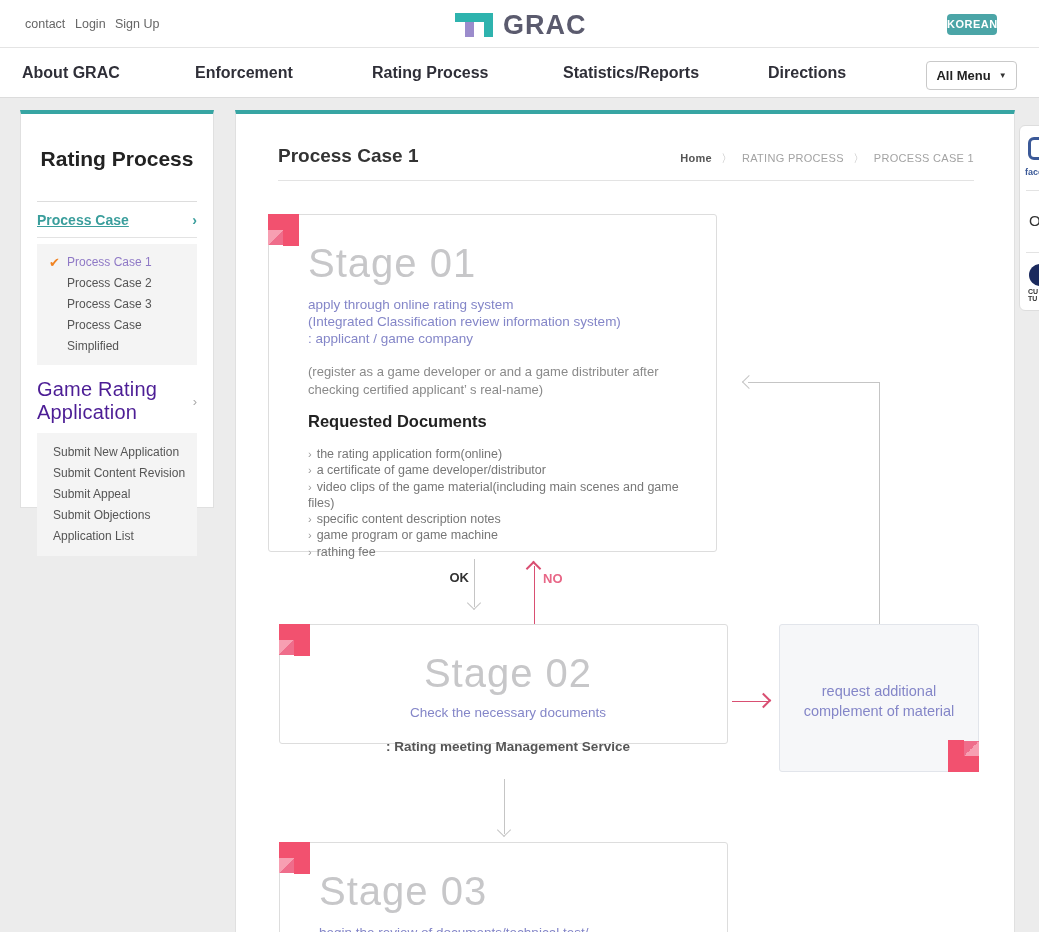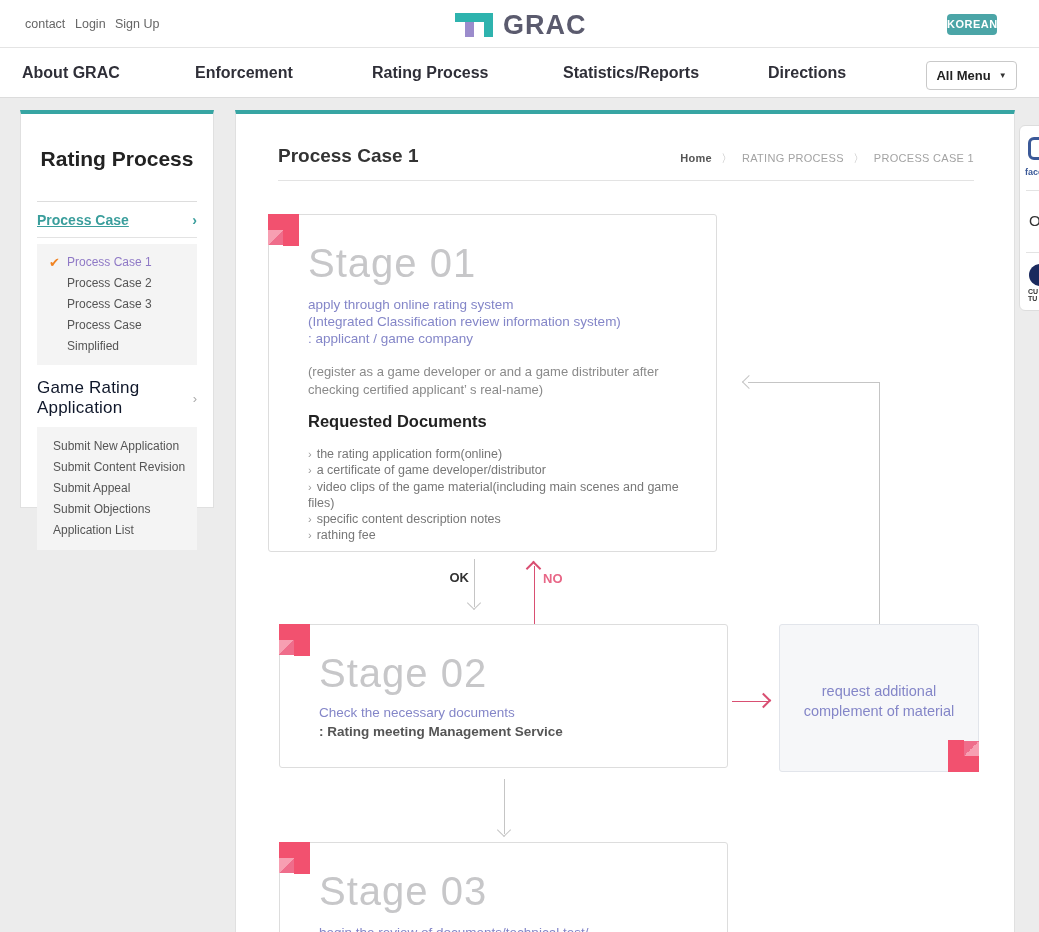--- a/index.html
+++ b/index.html
@@ -36,50 +36,50 @@
   .sb-div { margin:30px 16px 0 16px; border-top:1px solid #ddd; }
   .sb-link { margin:10px 16px 0 16px; padding-bottom:9px; border-bottom:1px solid #e3e3e3;
     display:flex; justify-content:space-between; cursor:pointer; }
   .sb-link-label { font-size:14px; color:#3a9e9c; font-weight:bold; text-decoration:underline; }
   .sb-link-chev { color:#3a9e9c; font-size:14px; font-weight:bold; }
   .sb-box { margin:6px 16px 0 16px; background:#f4f4f4; padding:8px 0 8px 14px; }
   .sb-item { font-size:12px; color:#555; line-height:21px; cursor:pointer; position:relative; padding-left:16px; }
   .sb-item.active { color:#8f79c6; }
   .sb-item .check { position:absolute; left:-2px; top:0; color:#f08321; font-size:13px; }
   .sb-group2 { margin:13px 16px 0 16px; display:flex; justify-content:space-between; align-items:center; cursor:pointer; }
-  .sb-group2-label { font-size:17px; color:#0f172a; letter-spacing:0.2px; }
+  .sb-group2-label { font-size:20px; color:#4c1d95; letter-spacing:0.2px; }
   .sb-group2-chev { color:#aaa; font-size:13px; }
   .sb-box2 { margin:9px 16px 0 16px; background:#f4f4f4; padding:9px 0 9px 14px; }
   .sb-box2 .sb-item { padding-left:2px; }
 
   
   .main-card { position:absolute; left:235px; top:110px; width:780px; height:830px; background:#fff;
     border:1px solid #e0e0e0; border-top:4px solid #37a5a3; }
   .main-title { position:absolute; left:42px; top:31px; font-size:19px; font-weight:bold; color:#333; }
   .breadcrumb { position:absolute; right:40px; top:37px; font-size:11px; color:#a3a3a3; letter-spacing:0.3px; }
   .breadcrumb .home { color:#555; font-weight:bold; }
   .breadcrumb .sep { margin:0 6px; color:#b5b5b5; }
   .main-div { position:absolute; left:42px; right:40px; top:66px; border-top:1px solid #e3e3e3; }
 
   
   .fbox { position:absolute; background:#fff; border:1px solid #ddd; border-radius:3px; }
   .stage1 { left:32px; top:100px; width:449px; height:338px; }
-  .stage2 { left:43px; top:510px; width:449px; height:144px; }
+  .stage2 { left:43px; top:510px; width:449px; height:120px;text-align:center; }
   .stage3 { left:43px; top:728px; width:449px; height:200px; }
   .sidebox { left:543px; top:510px; width:200px; height:148px; background:#f6f7f9; border:1px solid #e2e5eb; }
   .stage-pad { padding:26px 30px 0 39px; }
   .stage-title { font-size:40px; font-weight:200; color:#c7c7c9; letter-spacing:1px; line-height:44px; }
   .purple-text { margin-top:11px; font-size:13.5px; color:#8486c8; line-height:17px; }
   .note-text { margin-top:16px; font-size:13px; color:#8a8a8a; line-height:18px; }
   .docs-title { margin-top:13px; font-size:16.5px; font-weight:bold; color:#222; }
   .doc-list { margin-top:15px; }
   .doc-item { font-size:12.5px; color:#777; line-height:16.3px; }
   .doc-item .bullet { color:#999; margin-right:5px; font-size:11px; }
   .stage2 .purple-text { margin-top:9px; }
-  .bold-line { margin-top:3px; font-size:13.5px; font-weight:bold; color:#555; }
+  .bold-line { margin-top:18px; font-size:13.5px; font-weight:bold; color:#555; }
   .sidebox-text { position:absolute; left:0; right:0; top:56px; text-align:center; font-size:14.5px; color:#8486c8; line-height:20px; }
 
   
   .corner { position:absolute; width:32px; height:32px; left:-1px; top:-1px; }
   .corner .bar { position:absolute; left:0; top:0; width:31px; height:16px; background:#f2516f; }
   .corner .sqd { position:absolute; left:15px; top:16px; width:16px; height:16px; background:#f2516f; }
   .corner .sql { position:absolute; left:0; top:16px; width:15px; height:15px;
     background:linear-gradient(135deg,#f79fb2 50%,#ef6d8b 50%); }
   .corner.flip { left:auto; top:auto; right:-1px; bottom:-1px; transform:rotate(180deg); }
 
@@ -195,20 +195,21 @@
       <div class="note-text">
         <div>(register as a game developer or and a game distributer after</div>
         <div>checking certified applicant’ s real-name)</div>
       </div>
       <div class="docs-title">Requested Documents</div>
       <div class="doc-list">
         <div class="doc-item"><span class="bullet">›</span><span>the rating application form(online)</span></div>
         <div class="doc-item"><span class="bullet">›</span><span>a certificate of game developer/distributor</span></div>
         <div class="doc-item"><span class="bullet">›</span><span>video clips of the game material(including main scenes and game files)</span></div>
         <div class="doc-item"><span class="bullet">›</span><span>specific content description notes</span></div>
+        <div class="doc-item"><span class="bullet">›</span><span>game program or game machine</span></div>
         <div class="doc-item"><span class="bullet">›</span><span>rathing fee</span></div>
       </div>
     </div>
   </div>
 
   <div class="ok-label">OK</div>
   <div class="vline gray" style="left:238px; top:445px; height:48px;"></div>
   <div class="chev down" style="left:233px; top:484px;"></div>
   <div class="no-label">NO</div>
   <div class="vline pinkline" style="left:298px; top:452px; height:58px;"></div>

